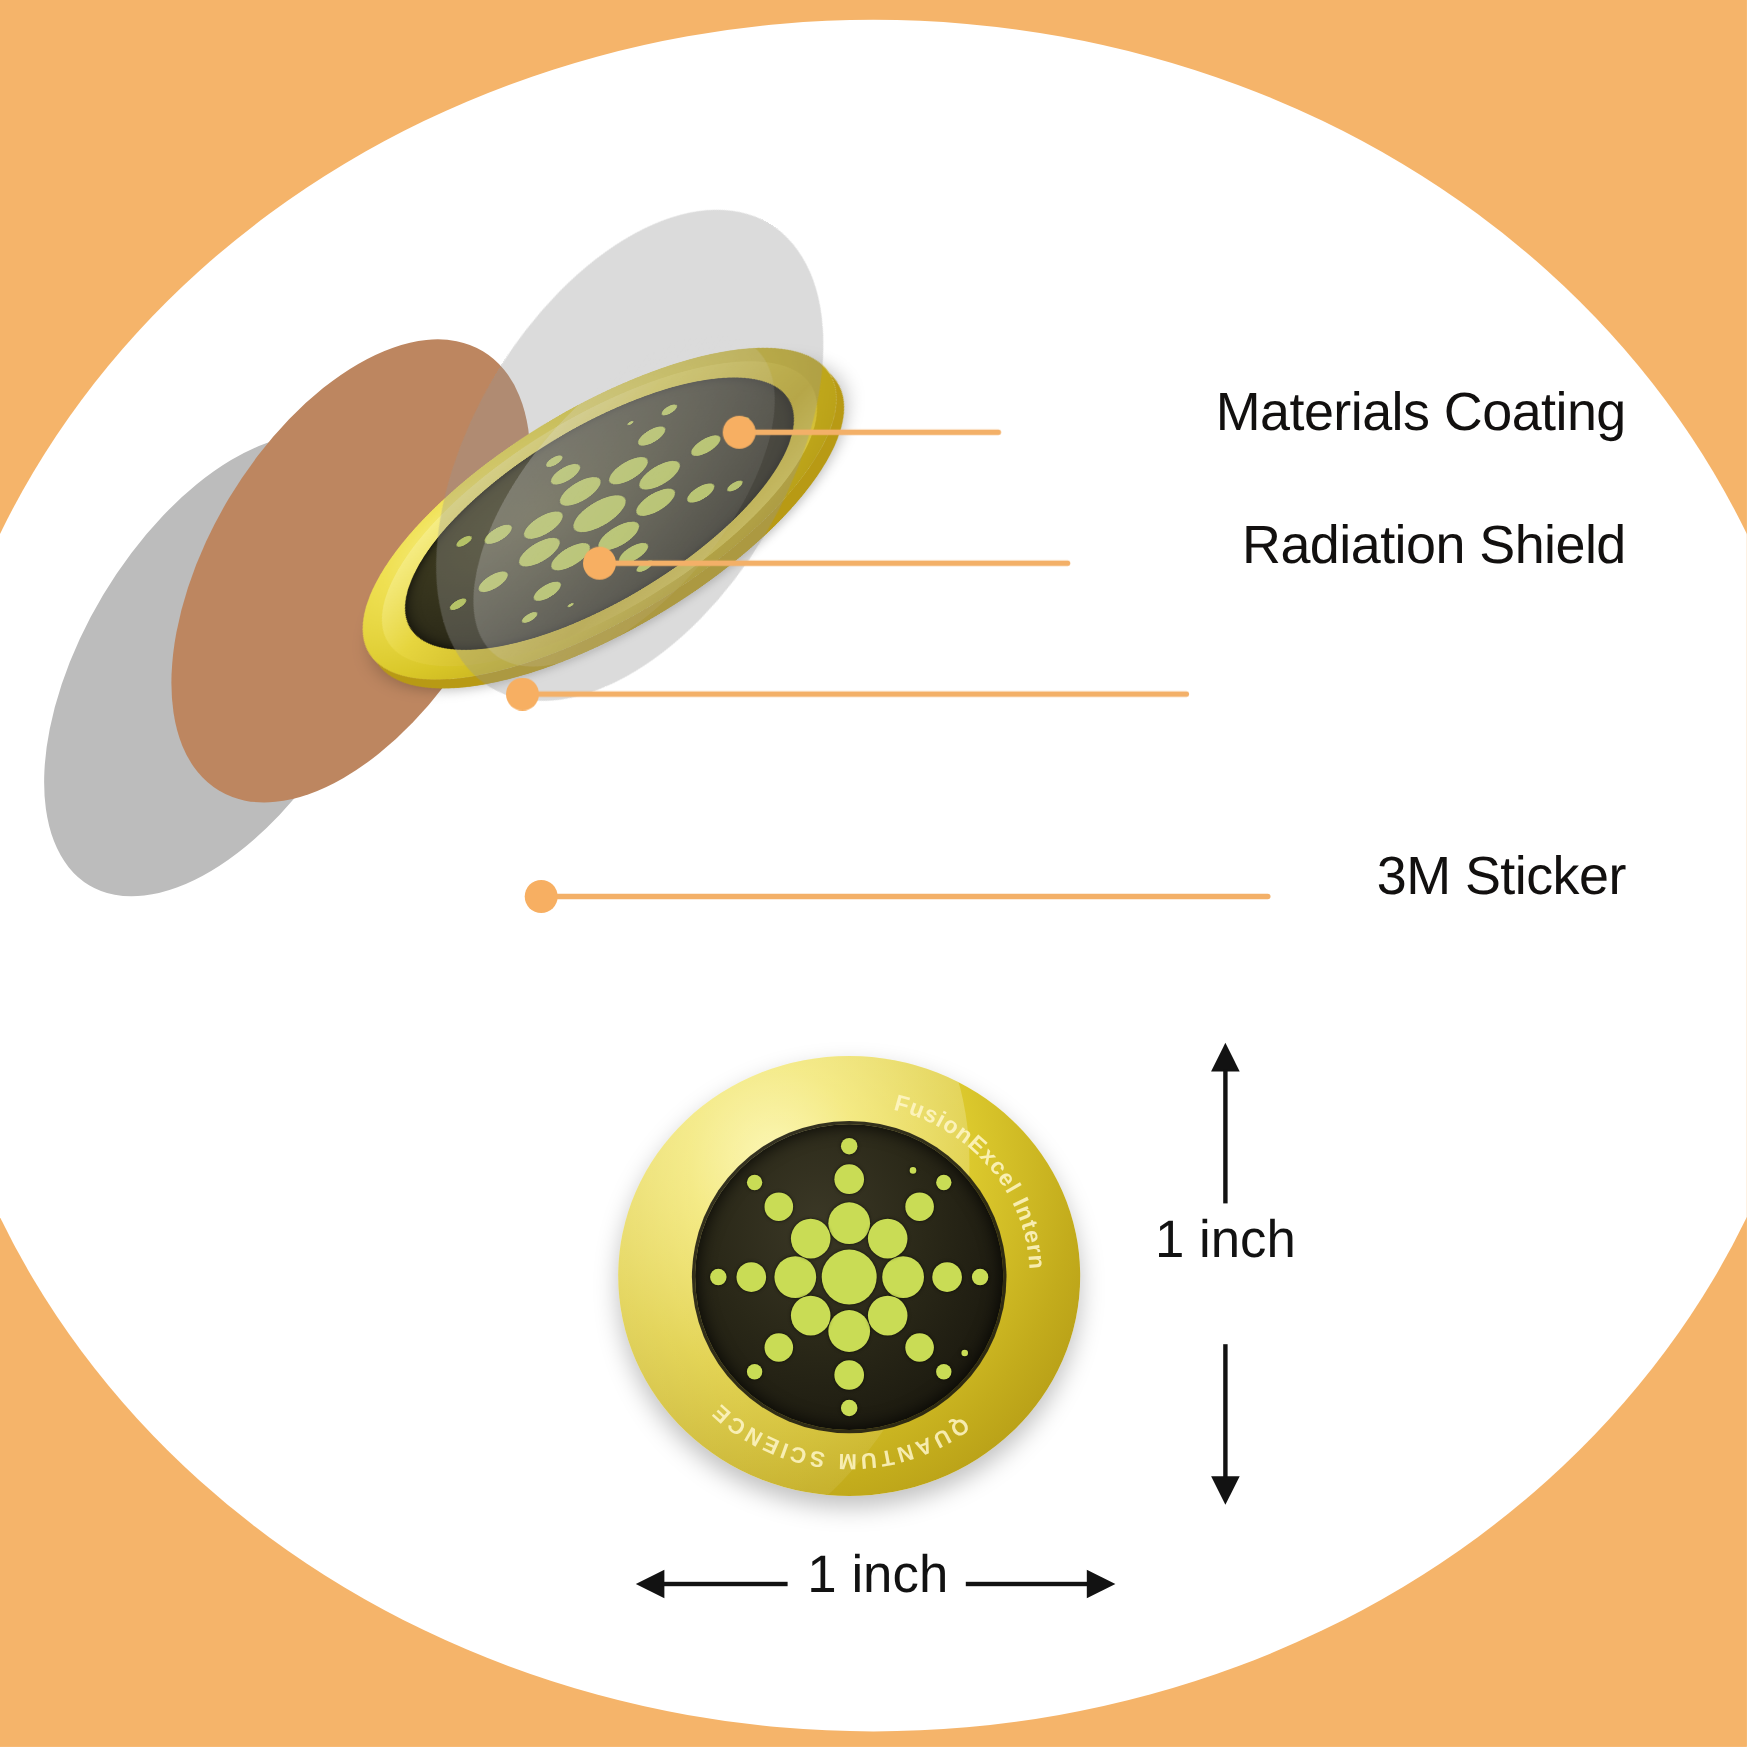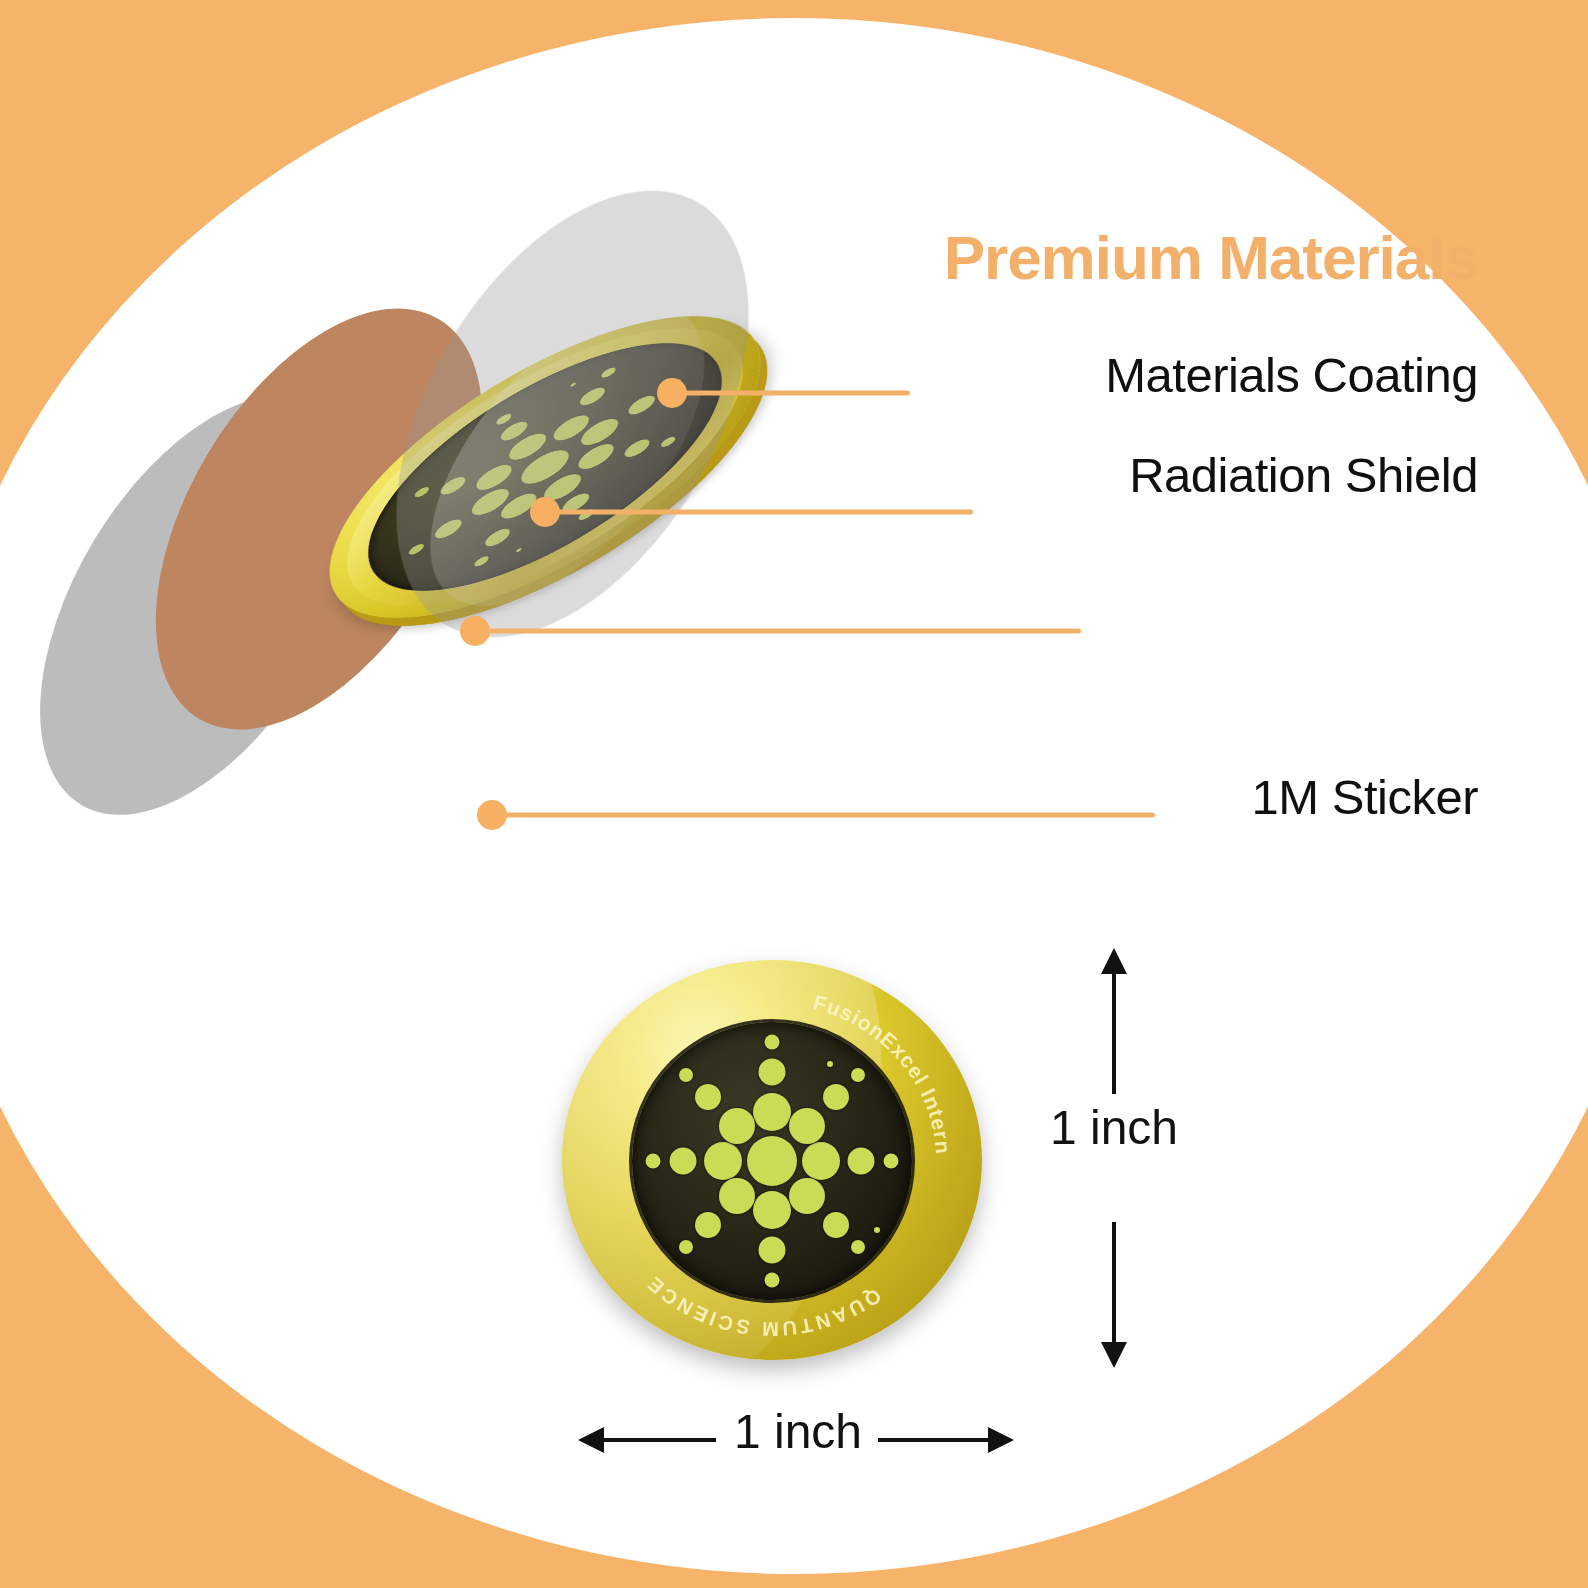--- a/index.html
+++ b/index.html
@@ -299,21 +299,20 @@
           <div class="dot" style="left:277px;top:60px;width:6px;height:6px;"></div>
           <div class="dot" style="left:126px;top:330px;width:6px;height:6px;"></div>
         </div>
         <div class="gloss"></div>
       </div>
     </div>
 
     <div class="layer layer-coating"></div>
   </div>
 
-  <div id="title">Premium Materials</div>
 
   <div class="connector" style="left:672px;top:378px;width:240px;height:30px;">
     <div class="conn-line" style="left:0;width:238px;"></div>
     <div class="conn-dot"></div>
   </div>
 
   <div class="connector" style="left:545px;top:497px;width:430px;height:30px;">
     <div class="conn-line" style="left:0;width:428px;"></div>
     <div class="conn-dot"></div>
   </div>
@@ -323,24 +322,24 @@
     <div class="conn-dot"></div>
   </div>
 
   <div class="connector" style="left:492px;top:800px;width:665px;height:30px;">
     <div class="conn-line" style="left:0;width:663px;"></div>
     <div class="conn-dot"></div>
   </div>
 
   <div class="mat-label" style="top:348px;">Materials Coating</div>
 
-  <div class="mat-label" style="top:448px;">Radiation Shield</div>
-
-
-  <div class="mat-label" style="top:770px;">1M Sticker</div>
+  <div class="mat-label" style="top:469px;">Radiation Shield</div>
+
+
+  <div class="mat-label" style="top:770px;">3M Sticker</div>
 
   <div id="product">
     <div class="prod-outer">
       <div class="prod-ring-gloss"></div>
     </div>
 
     <svg class="ring-text" viewBox="0 0 420 400">
       <defs>
         <path id="arcTop" d="M 46,200 A 164,156 0 0 1 374,200" fill="none"></path>
         <path id="arcBot" d="M 374,206 A 164,156 0 0 1 46,206" fill="none"></path>

